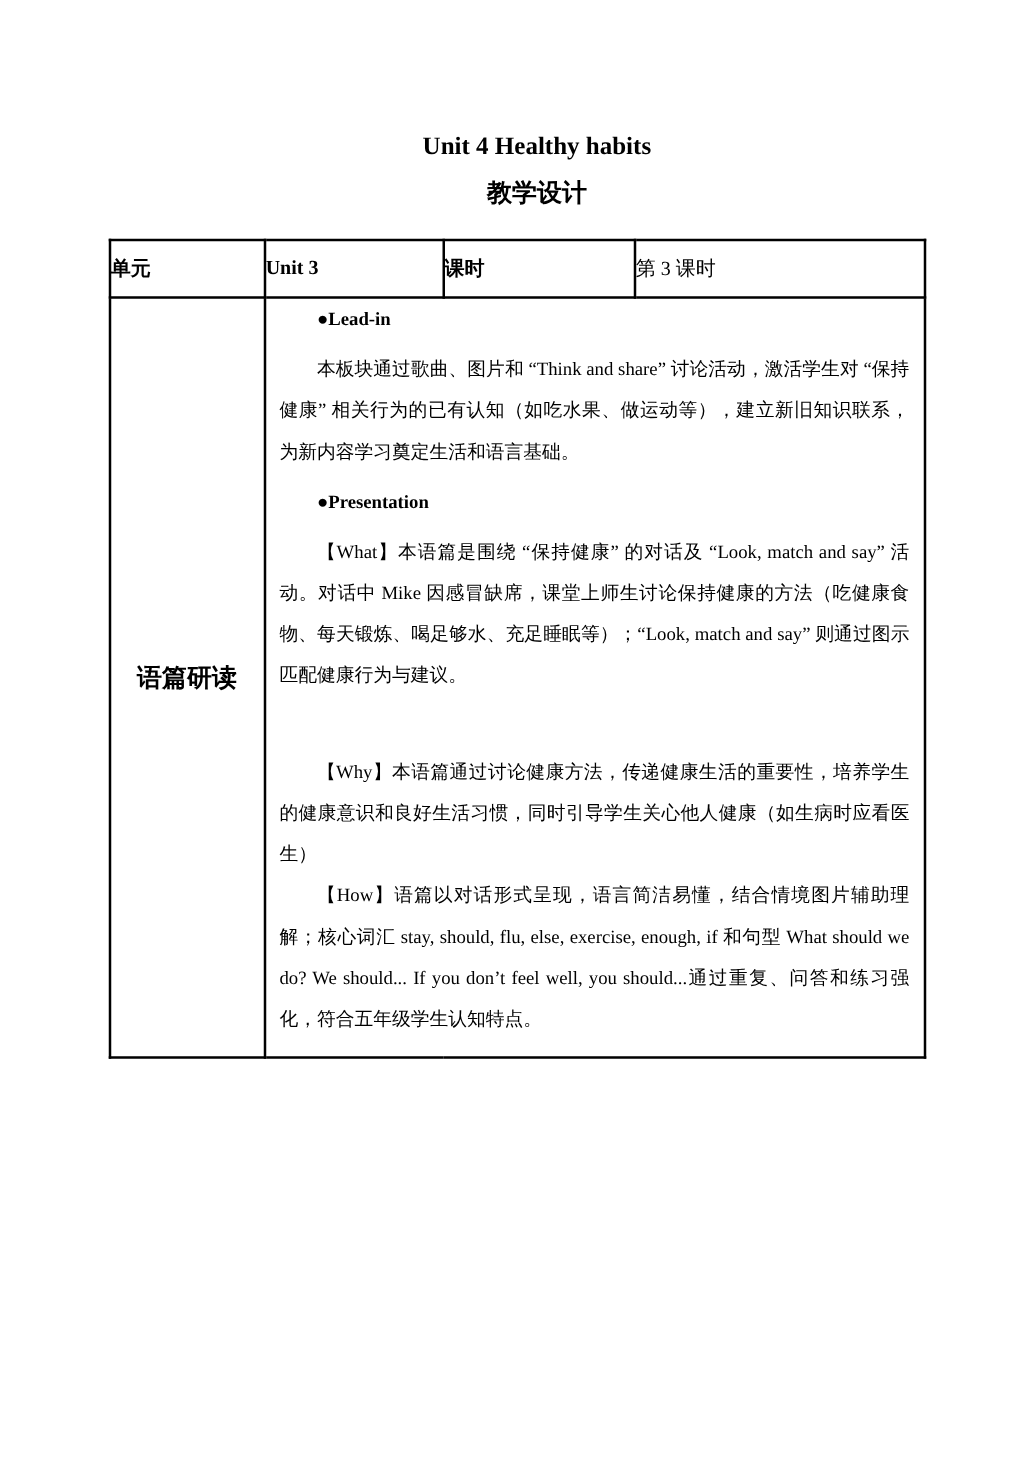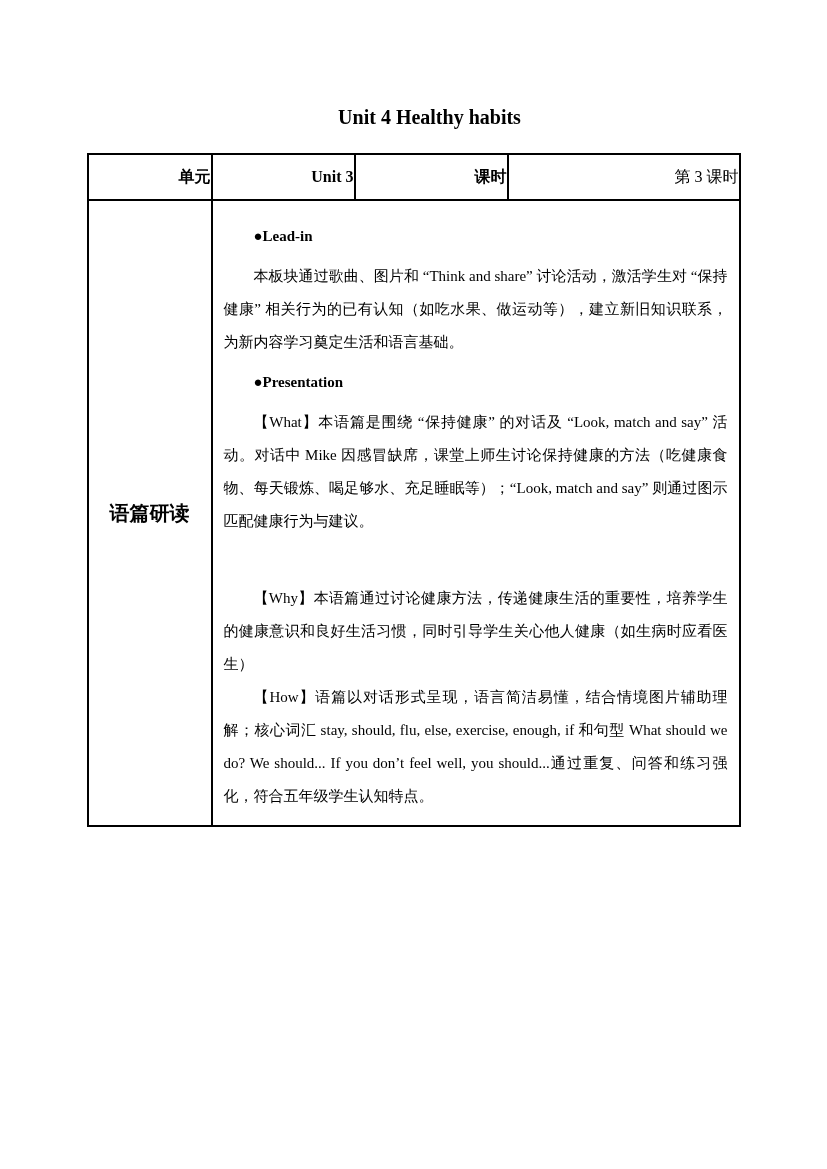--- a/index.html
+++ b/index.html
@@ -26,31 +26,31 @@
     table-layout: fixed;
     width: 652px;
     margin: 17px auto 0 auto;
   }
   .doc-table td {
     border: 2px solid #000000;
     vertical-align: middle;
   }
   .hdr-row td {
     height: 46px;
-    text-align: right;
+    text-align: left;
     font-size: 16px;
   }
   .bold { font-weight: bold; }
   .side-cell {
     text-align: center;
     font-weight: bold;
     font-size: 20px;
   }
   .content-cell {
-    padding: 19px 11px 12px 11px;
+    padding: 1px 11px 12px 11px;
     vertical-align: top;
   }
   .content-cell p {
     font-size: 15px;
     line-height: 33px;
     text-align: justify;
     text-indent: 2em;
     margin: 0 0 7px 0;
   }
   .content-cell p.h {
@@ -64,20 +64,21 @@
     margin-bottom: 0;
   }
 </style>
 </head>
 <body>
 
 <div class="page">
 
   <div class="titles">
     <div>Unit 4 Healthy habits</div>
+    <div>教学设计</div>
   </div>
 
   <table class="doc-table">
     <colgroup>
       <col style="width:124px">
       <col style="width:143px">
       <col style="width:153px">
       <col style="width:232px">
     </colgroup>
     <tbody>

